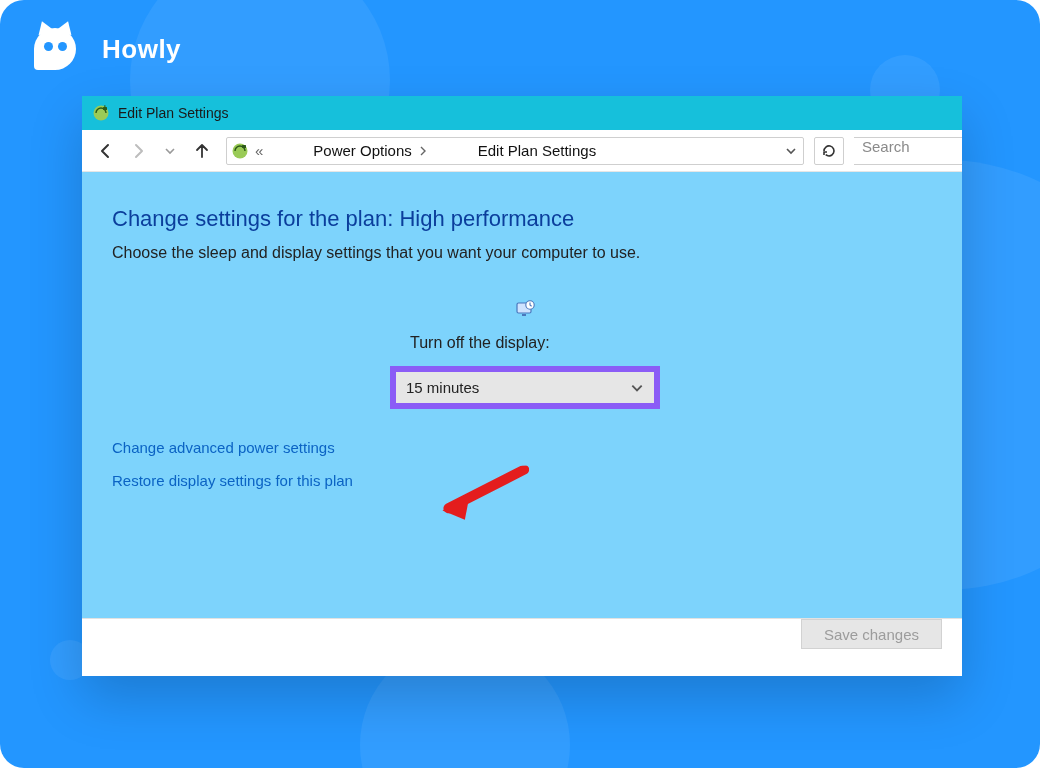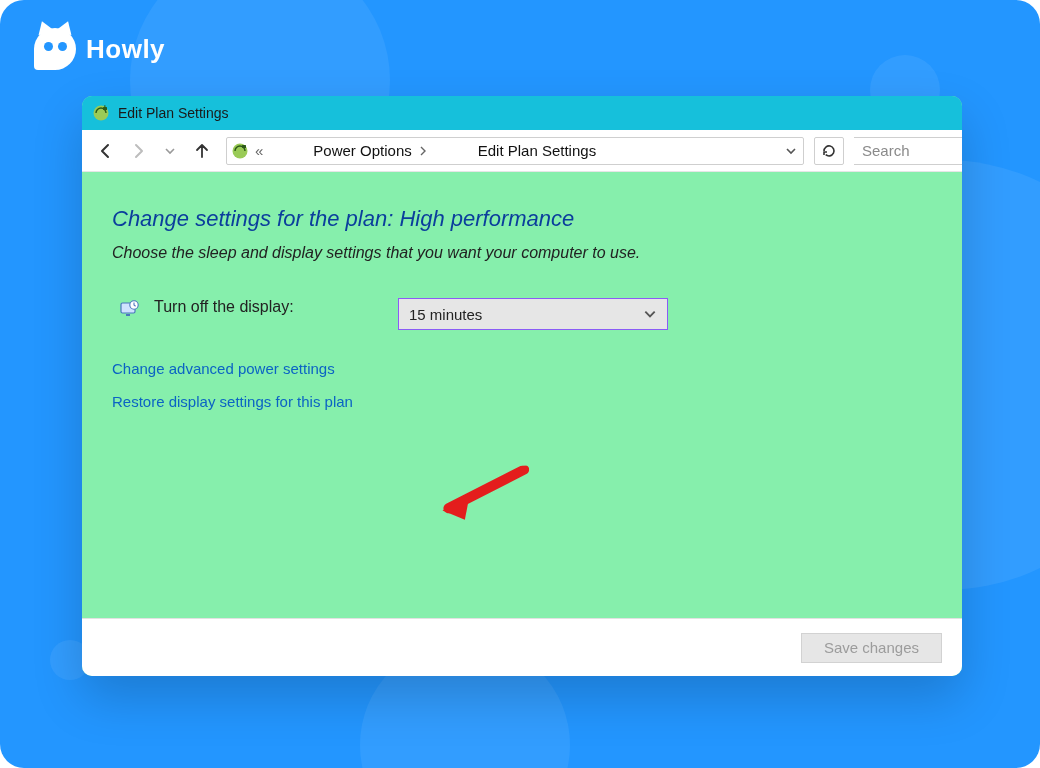--- a/index.html
+++ b/index.html
@@ -34,21 +34,21 @@
   .blob.b4 { width: 70px;  height: 70px;  right: 100px;  top: 55px; }
   .blob.b5 { width: 40px;  height: 40px;  left: 50px;    top: 640px; }
 
   
   .logo {
     position: absolute;
     top: 28px;
     left: 34px;
     display: flex;
     align-items: center;
-    gap: 10px;
+    gap: 26px;
     color: #fff;
   }
   .logo .mark {
     width: 42px; height: 42px;
     background: #fff;
     border-radius: 50% 50% 50% 4px;
     position: relative;
   }
   .logo .mark::before, .logo .mark::after {
     content: "";
@@ -63,22 +63,22 @@
   .logo .ear.r { right:2px; top:-7px; transform:rotate(20deg);}
   .logo .word { font-size: 26px; font-weight: 600; letter-spacing: .5px; }
 
   
   .win-window {
     position: absolute;
     left: 82px;
     top: 96px;
     width: 880px;
     height: 580px;
-    background: #86efac;
-    border-radius: 10px;
+    background: #7dd3fc;
+    border-radius: 0;
     box-shadow: 0 22px 50px rgba(0,0,0,0.18);
     overflow: hidden;
     display: flex;
     flex-direction: column;
   }
 
   
   .titlebar {
     height: 34px;
     background: #16c0db;
@@ -134,68 +134,67 @@
     width: 30px; height: 28px;
     border: 1px solid #cfcfcf;
     border-radius: 2px;
     display: flex; align-items: center; justify-content: center;
     margin-right: 6px;
   }
   .searchbox {
     width: 110px; height: 28px;
     border: 1px solid #cfcfcf;
     border-left: none;
-    display:flex; align-items:center;
+    display:flex; 
     padding: 0 8px;
     color: #8a8a8a;
     font-size: 15px;
     margin-right: -12px; 
   }
 
   
   .content {
     flex: 1;
     padding: 34px 30px 0 30px;
     position: relative;
     overflow: hidden;
   }
 
   .heading {
     color: #0b3e9c;
     font-size: 22px;
     font-weight: 400;
     margin-bottom: 12px;
-    font-style: italic;
   }
   .subtext {
     font-size: 16px;
     color: #222;
     margin-bottom: 36px;
-    font-style: italic;
   }
 
   .setting-row {
     display: flex;
-    align-items: flex-start;
+    align-items: center;
     gap: 14px;
     margin-bottom: 30px;
     padding-left: 6px;
+    flex-direction: column;
   }
   .setting-row .row-icon {
     width: 22px; height: 22px;
   }
   .setting-row .label {
     font-size: 16px;
     color: #222;
     width: 230px;
   }
   .dropdown {
-    width: 270px; height: 32px;
+    width: 270px; height: 43px;
     background: #e6e6e6;
-    border: 1px solid #8b5cf6;
+    border: 6px solid #8b5cf6;
     display:flex; align-items:center;
     justify-content: space-between;
     padding: 0 10px;
     font-size: 15px;
     color: #222;
   }
   .dropdown .dd-chev { color:#555; }
 
   .link {
     display: block;
@@ -213,21 +212,21 @@
     top: 295px;
     transform: rotate(-2deg);
   }
 
   
   .footer {
     height: 58px;
     border-top: 1px solid #e2e2e2;
     background: #fff;
     display:flex;
-    align-items:center;
+    align-items:flex-start;
     justify-content:flex-end;
     padding: 0 20px;
   }
   .save-btn {
     height: 30px;
     padding: 0 22px;
     background: #e6e6e6;
     border: 1px solid #d2d2d2;
     color: #9c9c9c;
     font-size: 15px;

